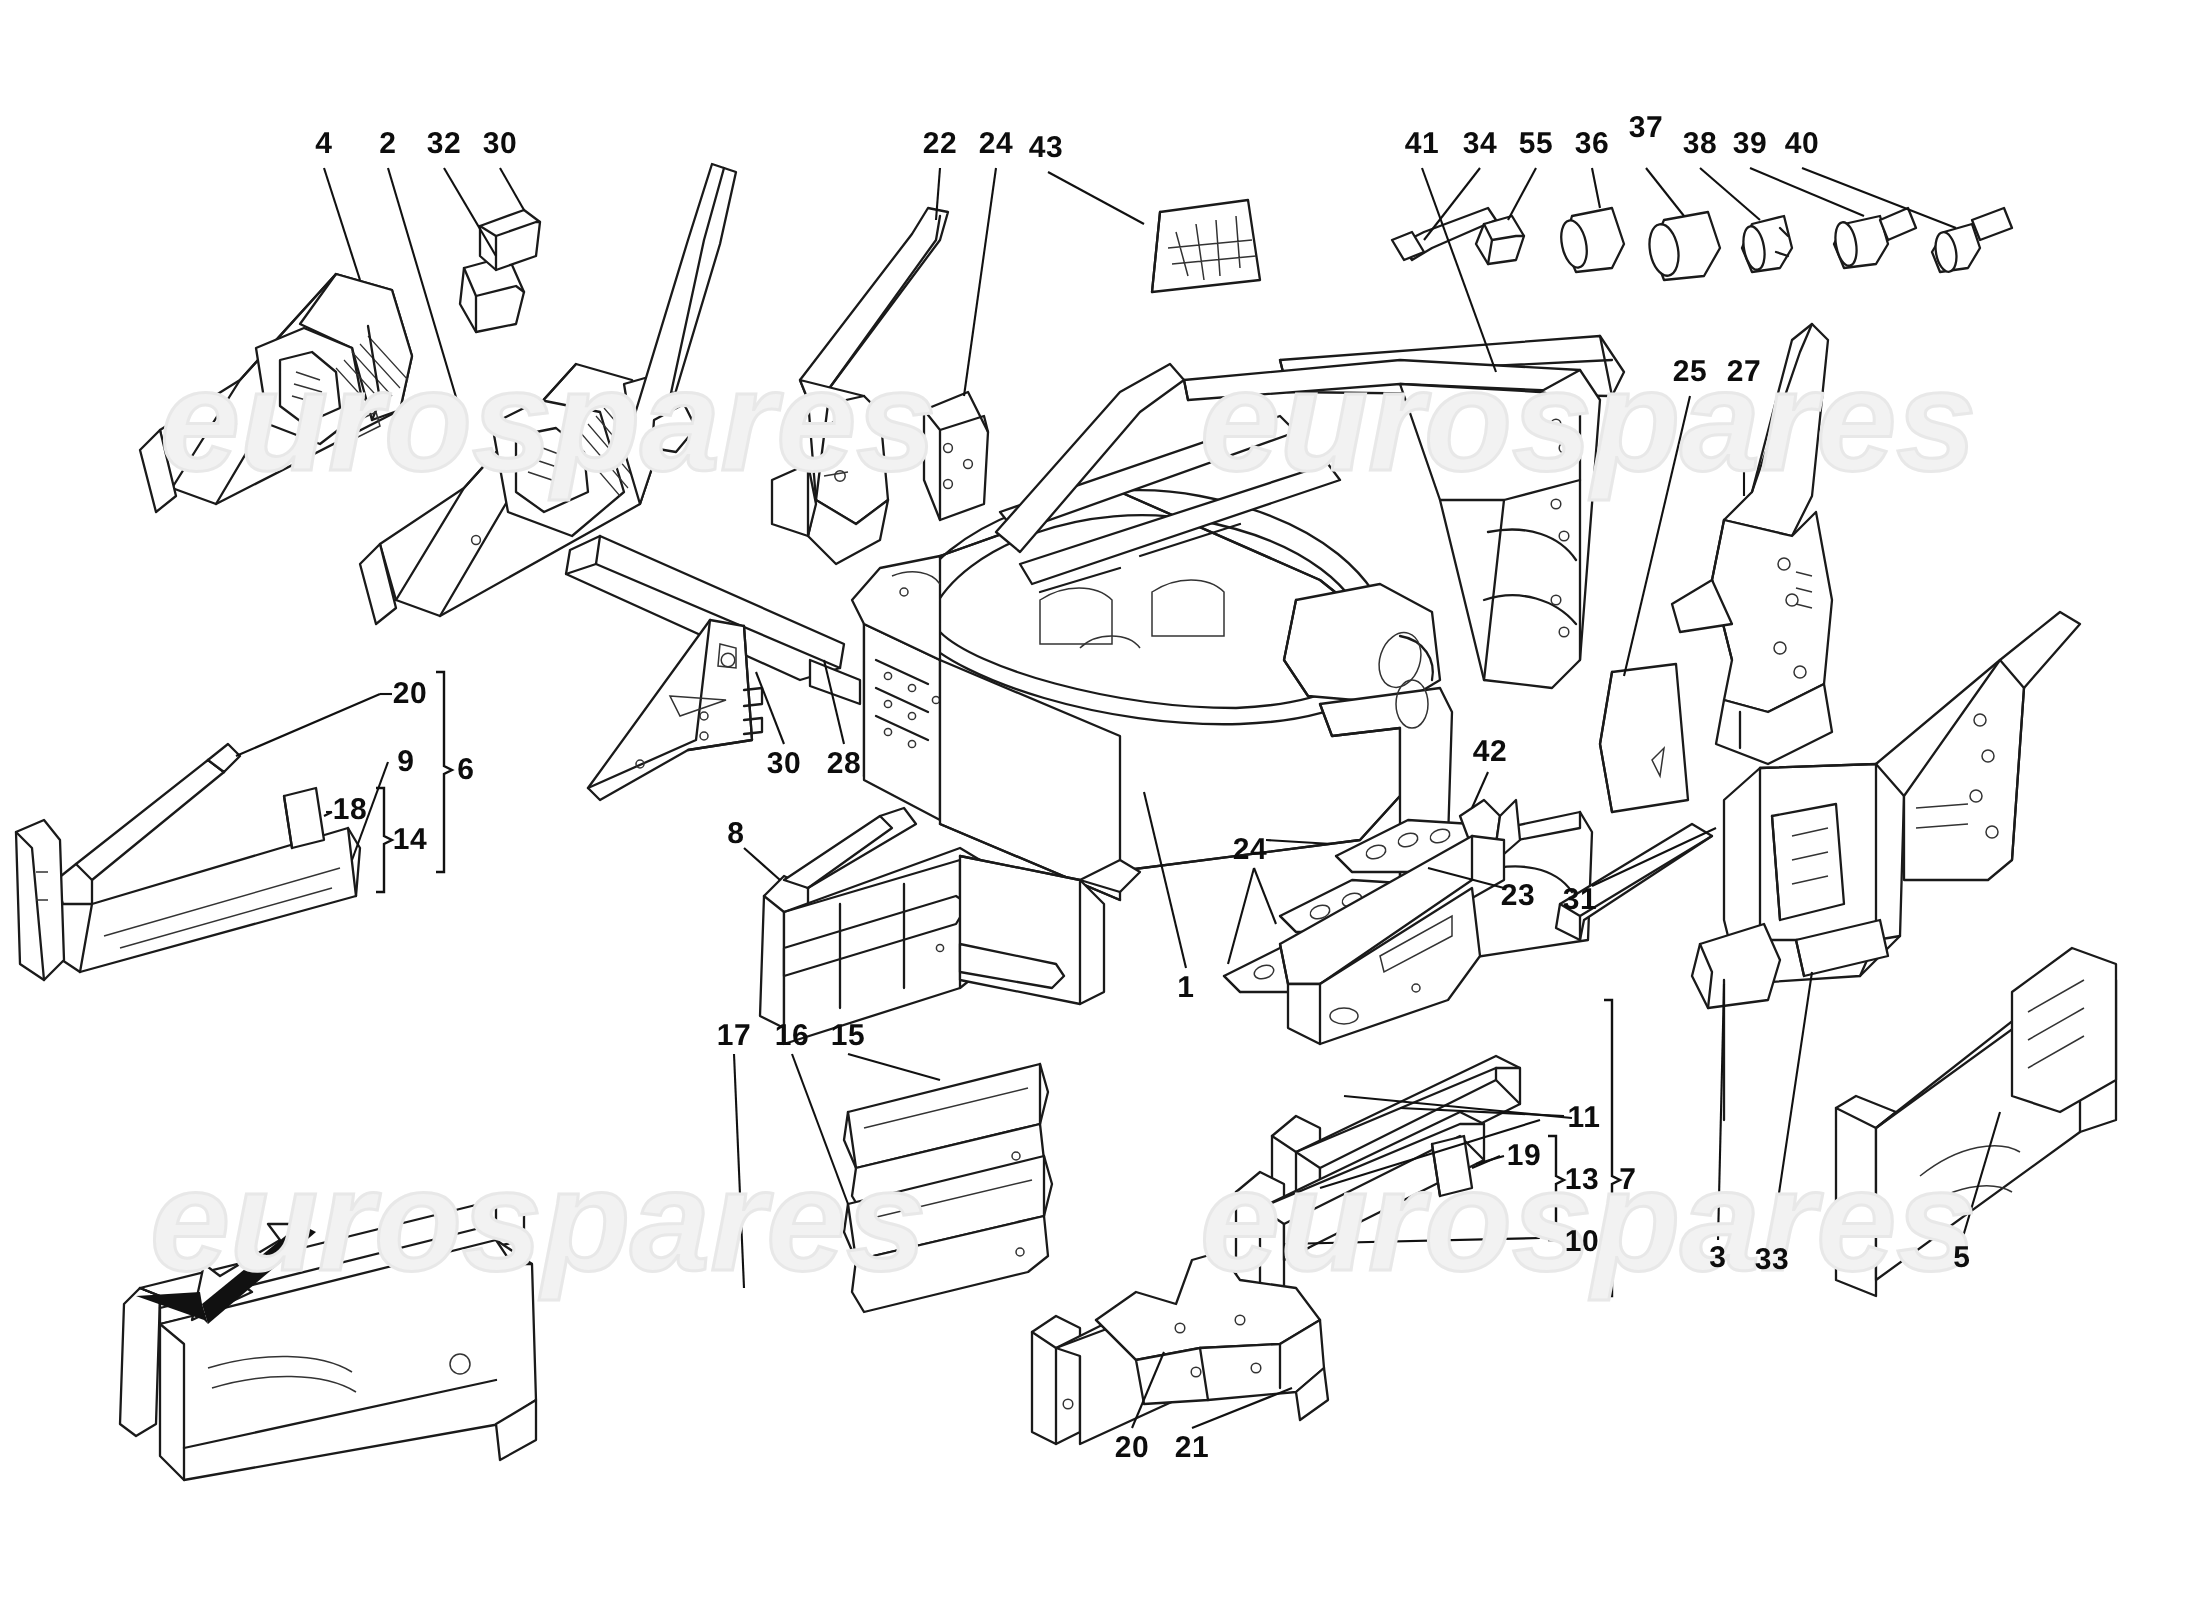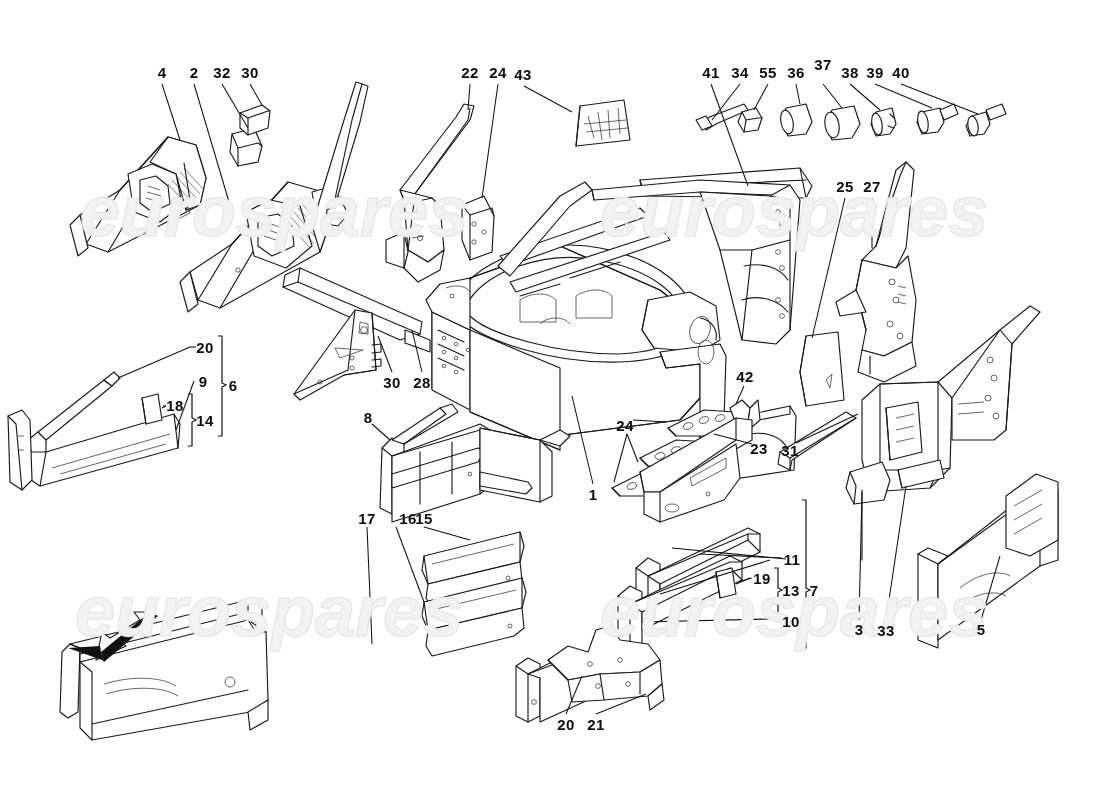--- a/index.html
+++ b/index.html
@@ -569,21 +569,21 @@
   <div class="lbl" style="left:205px;top:420px;">14</div>
   <div class="lbl" style="left:392px;top:382px;">30</div>
   <div class="lbl" style="left:422px;top:382px;">28</div>
   <div class="lbl" style="left:368px;top:417px;">8</div>
   <div class="lbl" style="left:745px;top:376px;">42</div>
   <div class="lbl" style="left:625px;top:425px;">24</div>
   <div class="lbl" style="left:759px;top:448px;">23</div>
   <div class="lbl" style="left:790px;top:450px;">31</div>
   <div class="lbl" style="left:593px;top:494px;">1</div>
   <div class="lbl" style="left:367px;top:518px;">17</div>
-  <div class="lbl" style="left:396px;top:518px;margin-left:12px;">16</div>
+  <div class="lbl" style="left:396px;top:518px;">16</div>
   <div class="lbl" style="left:424px;top:518px;">15</div>
   <div class="lbl" style="left:792px;top:559px;">11</div>
   <div class="lbl" style="left:762px;top:578px;text-align:right;">19</div>
   <div class="lbl" style="left:791px;top:590px;">13</div>
   <div class="lbl" style="left:814px;top:590px;">7</div>
   <div class="lbl" style="left:791px;top:621px;">10</div>
   <div class="lbl" style="left:859px;top:629px;">3</div>
   <div class="lbl" style="left:886px;top:630px;">33</div>
   <div class="lbl" style="left:981px;top:629px;">5</div>
   <div class="lbl" style="left:566px;top:724px;">20</div>

